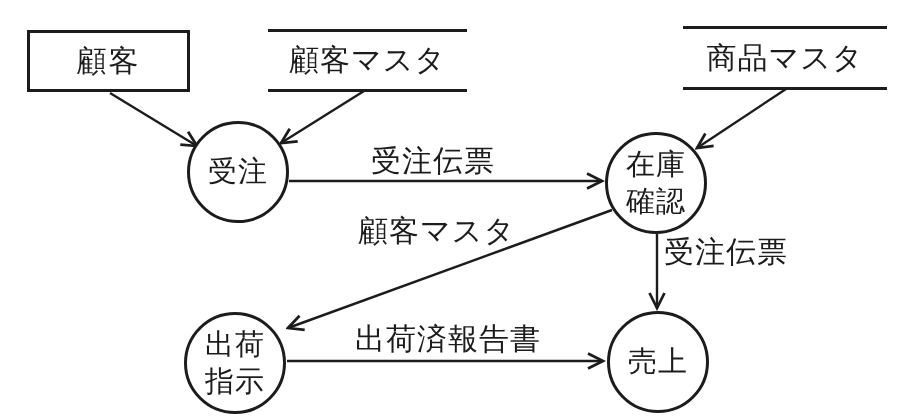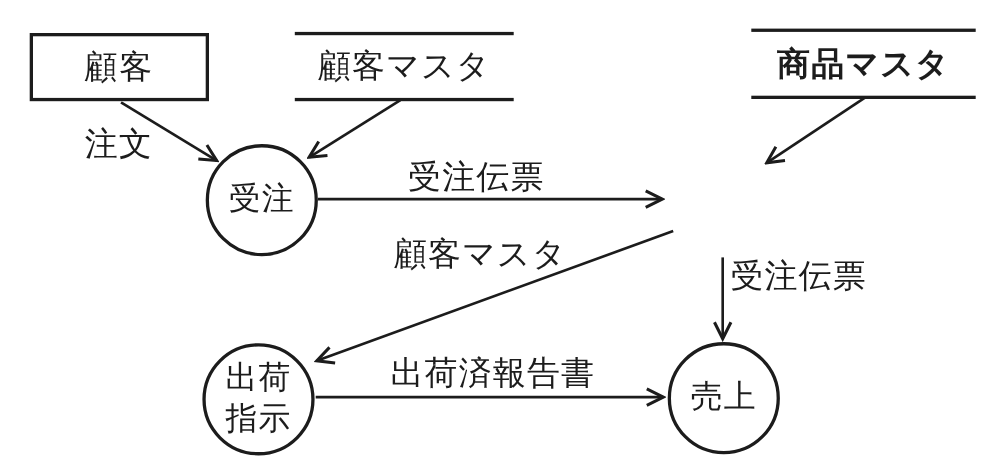--- a/index.html
+++ b/index.html
@@ -70,37 +70,40 @@
     <line x1="786" y1="77" x2="697" y2="136" marker-end="url(#ah)"></line>
     <line x1="612" y1="198" x2="288" y2="316" marker-end="url(#ah)"></line>
     <line x1="657" y1="222" x2="657" y2="296" marker-end="url(#ah)"></line>
     <line x1="287" y1="349" x2="603" y2="349" marker-end="url(#ah)"></line>
   </svg>
 
   <div class="entity" style="left:27px;top:18px;width:157px;height:56px;">顧客</div>
 
   <div class="store" style="left:268px;top:17px;width:199px;height:57px;font-family:Liberation Serif, serif;">顧客マスタ</div>
 
-  <div class="store" style="left:683px;top:14px;width:204px;height:58px;font-weight:bold;">商品マスタ</div>
+  <div class="store" style="left:683px;top:14px;width:204px;height:58px;">商品マスタ</div>
 
-  <div class="process" style="left:187px;top:119px;">
+  <div class="process" style="left:187px;top:109px;">
     <span>受注</span>
   </div>
 
+  <div class="process" style="left:605px;top:120px;">
+    <span>在庫</span>
+    <span>確認</span>
+  </div>
 
   <div class="process" style="left:184px;top:300px;font-family:Liberation Serif, serif;">
     <span>出荷</span>
     <span>指示</span>
   </div>
 
   <div class="process" style="left:607px;top:299px;">
     <span>売上</span>
   </div>
 
-  <div class="flow-label" style="left:77px;top:99px;">注文</div>
 
   <div class="flow-label" style="left:371px;top:129px;">受注伝票</div>
 
   <div class="flow-label" style="left:358px;top:199px;">顧客マスタ</div>
 
   <div class="flow-label" style="left:664px;top:221px;">
     <span class="line">受注伝票</span>
   </div>
 
   <div class="flow-label" style="left:355px;top:307px;">出荷済報告書</div>

